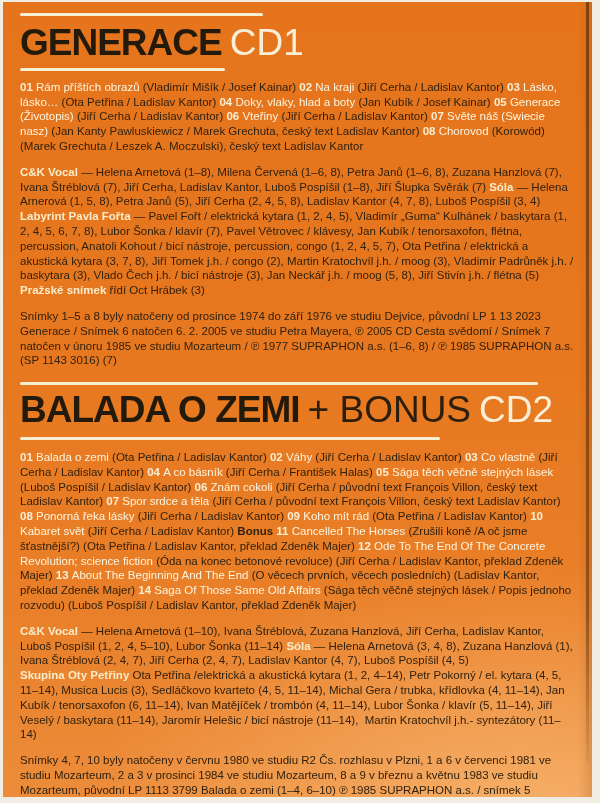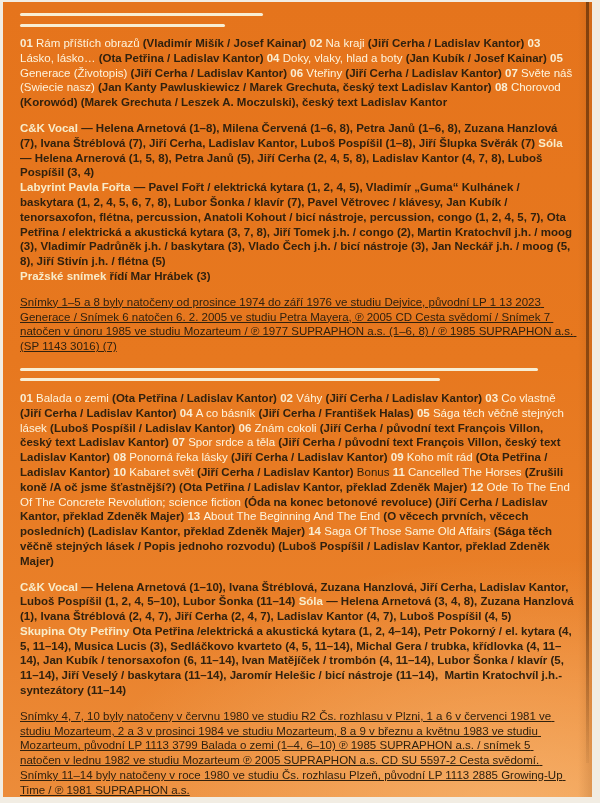--- a/index.html
+++ b/index.html
@@ -51,46 +51,48 @@
   }
   .h1-main{font-weight:bold;color:#241a0c;}
   .h1-plus{font-weight:normal;color:#2b1e0e;letter-spacing:0;}
   .h1-cd{font-weight:normal;color:#f8efd8;letter-spacing:0;}
   h1 .sp{display:inline-block;width:8px;}
   p{
     margin:0 0 11px 0;
     font-size:11.5px;line-height:14.8px;
     white-space:pre-wrap;
   }
-  .sg-plain{color:#31210e;font-weight:bold;}
+  .sg-plain{color:#31210e;}
   .sg-num{color:#f9eed4;font-weight:bold;}
   .sg-title{color:#fdf4dd;font-weight:normal;}
   .sg-label{color:#f8ecca;font-weight:bold;}
-  .sg-boldink{color:#31210e;font-weight:normal;}
-  .notes{color:#31210e;margin-bottom:13px;text-decoration:underline;}
+  .sg-boldink{color:#31210e;font-weight:bold;}
+  .notes{color:#31210e;margin-bottom:13px;}
 </style>
 </head>
 <body>
 
 <div class="scan">
   <div class="paper">
     <div class="content">
 
       <section>
         <div class="rule rule-a"></div>
+        <h1><span class="h1-main">GENERACE</span><span class="sp"></span><span class="h1-cd">CD1</span></h1>
         <div class="rule rule-b"></div>
         <p class="tracklist"><span class="sg-num">01 </span><span class="sg-title">Rám příštích obrazů</span><span class="sg-plain"> (Vladimír Mišík / Josef Kainar) </span><span class="sg-num">02 </span><span class="sg-title">Na kraji</span><span class="sg-plain"> (Jiří Cerha / Ladislav Kantor) </span><span class="sg-num">03 </span><span class="sg-title">Lásko, lásko…</span><span class="sg-plain"> (Ota Petřina / Ladislav Kantor) </span><span class="sg-num">04 </span><span class="sg-title">Doky, vlaky, hlad a boty</span><span class="sg-plain"> (Jan Kubík / Josef Kainar) </span><span class="sg-num">05 </span><span class="sg-title">Generace (Životopis)</span><span class="sg-plain"> (Jiří Cerha / Ladislav Kantor) </span><span class="sg-num">06 </span><span class="sg-title">Vteřiny</span><span class="sg-plain"> (Jiří Cerha / Ladislav Kantor) </span><span class="sg-num">07 </span><span class="sg-title">Světe náš (Swiecie nasz)</span><span class="sg-plain"> (Jan Kanty Pawluskiewicz / Marek Grechuta, český text Ladislav Kantor) </span><span class="sg-num">08 </span><span class="sg-title">Chorovod</span><span class="sg-plain"> (Korowód) (Marek Grechuta / Leszek A. Moczulski), český text Ladislav Kantor</span></p>
         <p class="credits"><span class="sg-label">C&amp;K Vocal</span><span class="sg-plain"> — Helena Arnetová (1–8), Milena Červená (1–6, 8), Petra Janů (1–6, 8), Zuzana Hanzlová (7), Ivana Štréblová (7), Jiří Cerha, Ladislav Kantor, Luboš Pospíšil (1–8), Jiří Šlupka Svěrák (7) </span><span class="sg-label">Sóla</span><span class="sg-plain"> — Helena Arnerová (1, 5, 8), Petra Janů (5), Jiří Cerha (2, 4, 5, 8), Ladislav Kantor (4, 7, 8), Luboš Pospíšil (3, 4)
 </span><span class="sg-label">Labyrint Pavla Fořta</span><span class="sg-plain"> — Pavel Fořt / elektrická kytara (1, 2, 4, 5), Vladimír „Guma“ Kulhánek / baskytara (1, 2, 4, 5, 6, 7, 8), Lubor Šonka / klavír (7), Pavel Větrovec / klávesy, Jan Kubík / tenorsaxofon, flétna, percussion, Anatoli Kohout / bicí nástroje, percussion, congo (1, 2, 4, 5, 7), Ota Petřina / elektrická a akustická kytara (3, 7, 8), Jiří Tomek j.h. / congo (2), Martin Kratochvíl j.h. / moog (3), Vladimír Padrůněk j.h. / baskytara (3), Vlado Čech j.h. / bicí nástroje (3), Jan Neckář j.h. / moog (5, 8), Jiří Stivín j.h. / flétna (5)
-</span><span class="sg-label">Pražské snímek</span><span class="sg-plain"> řídí Mar Hrábek (3)</span></p>
+</span><span class="sg-label">Pražské snímek</span><span class="sg-plain"> řídí Oct Hrábek (3)</span></p>
         <p class="notes">Snímky 1–5 a 8 byly natočeny od prosince 1974 do září 1976 ve studiu Dejvice, původní LP 1 13 2023 Generace / Snímek 6 natočen 6. 2. 2005 ve studiu Petra Mayera, ℗ 2005 CD Cesta svědomí / Snímek 7 natočen v únoru 1985 ve studiu Mozarteum / ℗ 1977 SUPRAPHON a.s. (1–6, 8) / ℗ 1985 SUPRAPHON a.s. (SP 1143 3016) (7)</p>
       </section>
 
       <section>
         <div class="rule rule-c"></div>
+        <h1><span class="h1-main">BALADA O ZEMI</span><span class="sp"></span><span class="h1-plus">+ BONUS</span><span class="sp"></span><span class="h1-cd">CD2</span></h1>
         <div class="rule rule-d"></div>
         <p class="tracklist"><span class="sg-num">01 </span><span class="sg-title">Balada o zemi</span><span class="sg-plain"> (Ota Petřina / Ladislav Kantor) </span><span class="sg-num">02 </span><span class="sg-title">Váhy</span><span class="sg-plain"> (Jiří Cerha / Ladislav Kantor) </span><span class="sg-num">03 </span><span class="sg-title">Co vlastně</span><span class="sg-plain"> (Jiří Cerha / Ladislav Kantor) </span><span class="sg-num">04 </span><span class="sg-title">A co básník</span><span class="sg-plain"> (Jiří Cerha / František Halas) </span><span class="sg-num">05 </span><span class="sg-title">Sága těch věčně stejných lásek</span><span class="sg-plain"> (Luboš Pospíšil / Ladislav Kantor) </span><span class="sg-num">06 </span><span class="sg-title">Znám cokoli</span><span class="sg-plain"> (Jiří Cerha / původní text François Villon, český text Ladislav Kantor) </span><span class="sg-num">07 </span><span class="sg-title">Spor srdce a těla</span><span class="sg-plain"> (Jiří Cerha / původní text François Villon, český text Ladislav Kantor) </span><span class="sg-num">08 </span><span class="sg-title">Ponorná řeka lásky</span><span class="sg-plain"> (Jiří Cerha / Ladislav Kantor) </span><span class="sg-num">09 </span><span class="sg-title">Koho mít rád</span><span class="sg-plain"> (Ota Petřina / Ladislav Kantor) </span><span class="sg-num">10 </span><span class="sg-title">Kabaret svět</span><span class="sg-plain"> (Jiří Cerha / Ladislav Kantor) </span><span class="sg-boldink">Bonus</span><span class="sg-plain"> </span><span class="sg-num">11 </span><span class="sg-title">Cancelled The Horses</span><span class="sg-plain"> (Zrušili koně /A oč jsme šťastnější?) (Ota Petřina / Ladislav Kantor, překlad Zdeněk Majer) </span><span class="sg-num">12 </span><span class="sg-title">Ode To The End Of The Concrete Revolution; science fiction</span><span class="sg-plain"> (Óda na konec betonové revoluce) (Jiří Cerha / Ladislav Kantor, překlad Zdeněk Majer) </span><span class="sg-num">13 </span><span class="sg-title">About The Beginning And The End</span><span class="sg-plain"> (O věcech prvních, věcech posledních) (Ladislav Kantor, překlad Zdeněk Majer) </span><span class="sg-num">14 </span><span class="sg-title">Saga Of Those Same Old Affairs</span><span class="sg-plain"> (Sága těch věčně stejných lásek / Popis jednoho rozvodu) (Luboš Pospíšil / Ladislav Kantor, překlad Zdeněk Majer)</span></p>
         <p class="credits"><span class="sg-label">C&amp;K Vocal</span><span class="sg-plain"> — Helena Arnetová (1–10), Ivana Štréblová, Zuzana Hanzlová, Jiří Cerha, Ladislav Kantor, Luboš Pospíšil (1, 2, 4, 5–10), Lubor Šonka (11–14) </span><span class="sg-label">Sóla</span><span class="sg-plain"> — Helena Arnetová (3, 4, 8), Zuzana Hanzlová (1), Ivana Štréblová (2, 4, 7), Jiří Cerha (2, 4, 7), Ladislav Kantor (4, 7), Luboš Pospíšil (4, 5)
 </span><span class="sg-label">Skupina Oty Petřiny</span><span class="sg-plain"> Ota Petřina /elektrická a akustická kytara (1, 2, 4–14), Petr Pokorný / el. kytara (4, 5, 11–14), Musica Lucis (3), Sedláčkovo kvarteto (4, 5, 11–14), Michal Gera / trubka, křídlovka (4, 11–14), Jan Kubík / tenorsaxofon (6, 11–14), Ivan Matějíček / trombón (4, 11–14), Lubor Šonka / klavír (5, 11–14), Jiří Veselý / baskytara (11–14), Jaromír Helešic / bicí nástroje (11–14),  Martin Kratochvíl j.h.- syntezátory (11–14)</span></p>
         <p class="notes">Snímky 4, 7, 10 byly natočeny v červnu 1980 ve studiu R2 Čs. rozhlasu v Plzni, 1 a 6 v červenci 1981 ve studiu Mozarteum, 2 a 3 v prosinci 1984 ve studiu Mozarteum, 8 a 9 v březnu a květnu 1983 ve studiu Mozarteum, původní LP 1113 3799 Balada o zemi (1–4, 6–10) ℗ 1985 SUPRAPHON a.s. / snímek 5 natočen v lednu 1982 ve studiu Mozarteum ℗ 2005 SUPRAPHON a.s. CD SU 5597-2 Cesta svědomí. Snímky 11–14 byly natočeny v roce 1980 ve studiu Čs. rozhlasu Plzeň, původní LP 1113 2885 Growing-Up Time / ℗ 1981 SUPRAPHON a.s.</p>
       </section>
 
     </div>
     <div class="edge-shade"></div>
     <div class="edge-line"></div>

